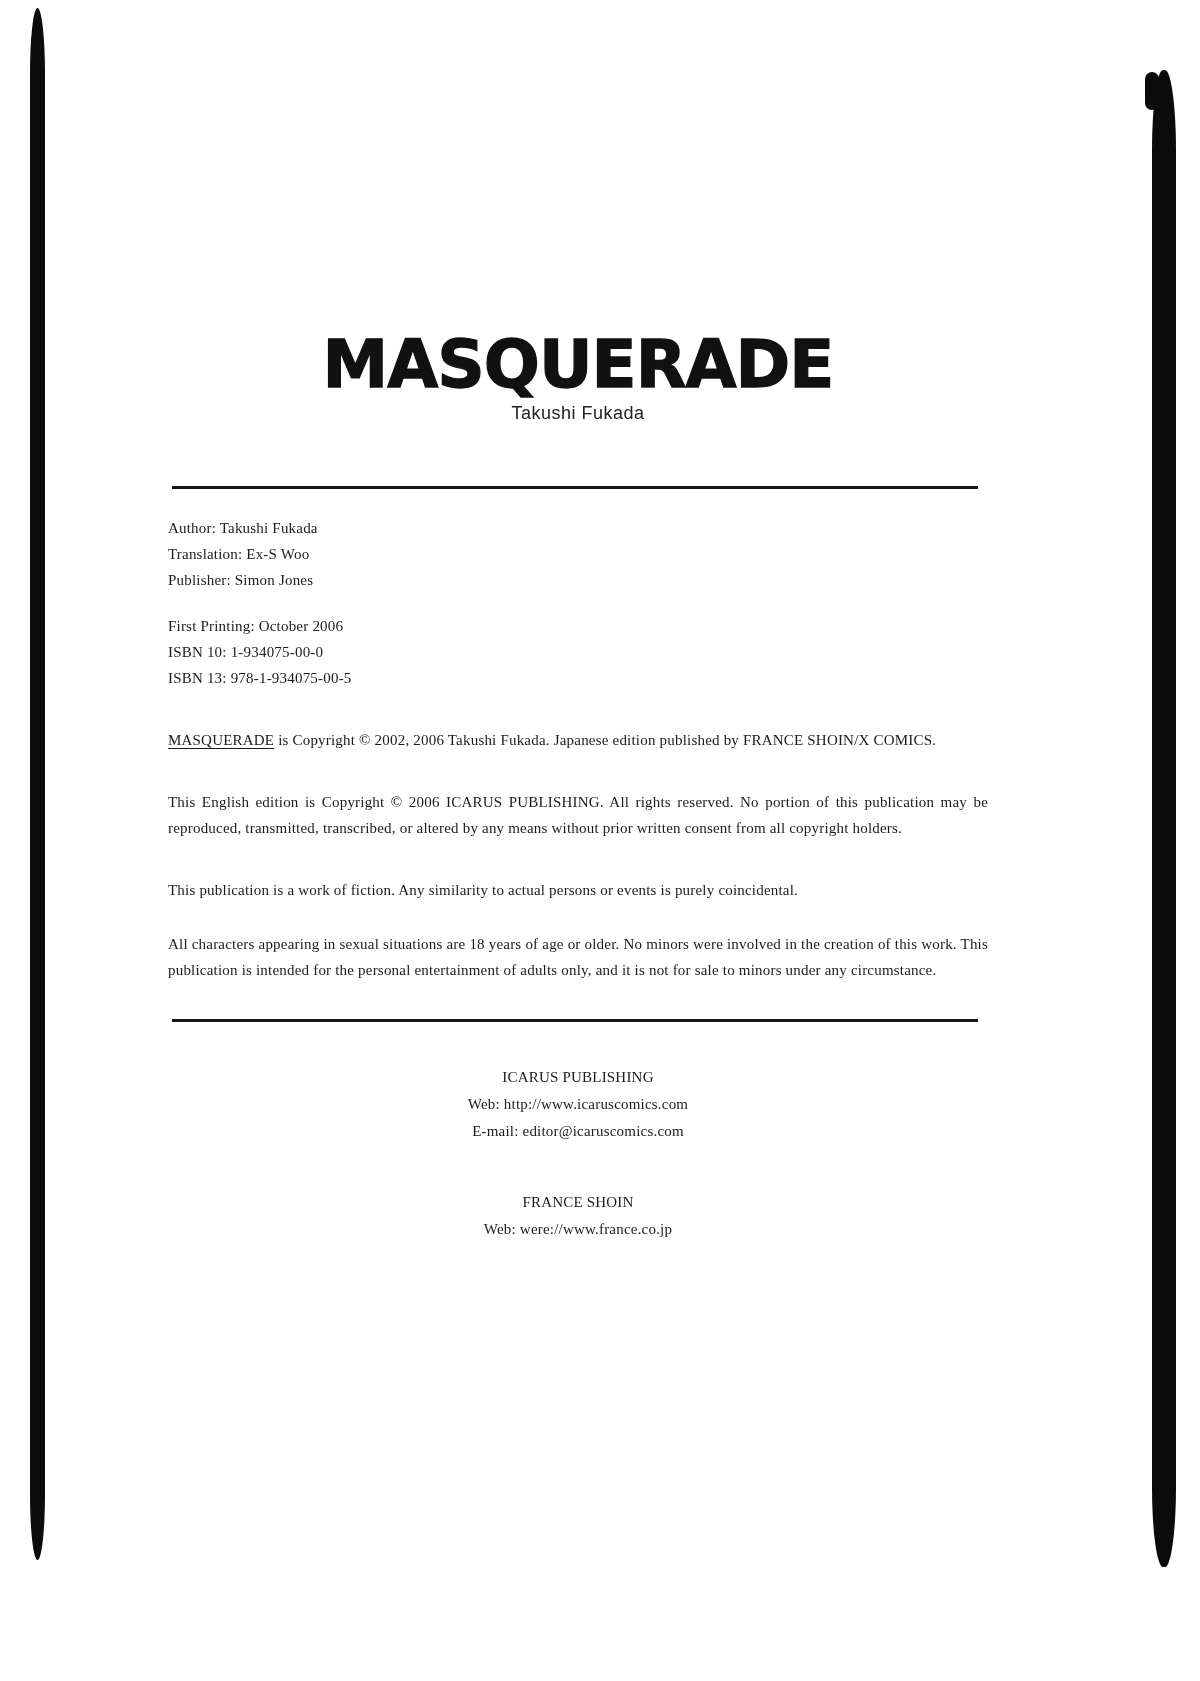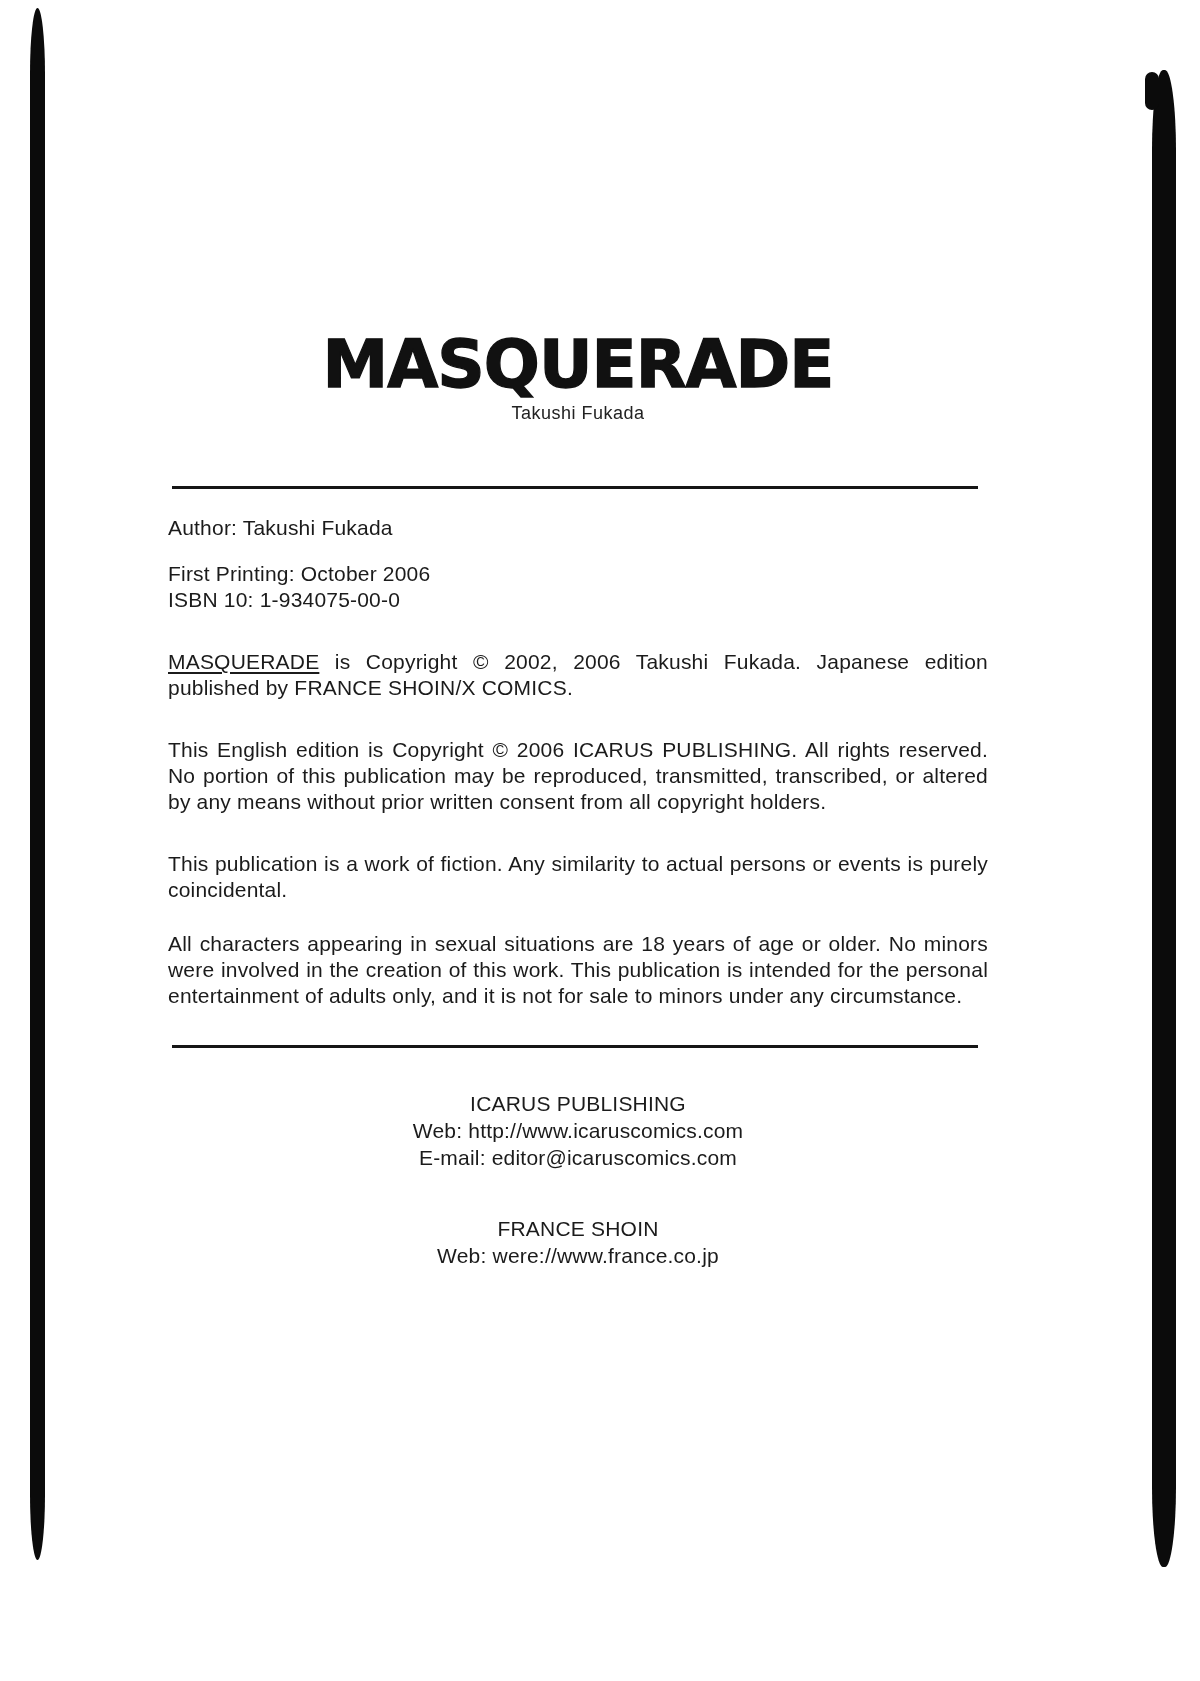--- a/index.html
+++ b/index.html
@@ -42,21 +42,21 @@
     color: #222222;
   }
   .rule {
     height: 3px;
     background: #161616;
     width: 806px;
     margin: 62px 0 0 4px;
   }
   .rule.bottom { margin-top: 36px; }
 
-  .bodytext { font-size: 21px; line-height: 26px; letter-spacing: 0.2px; }
+  .bodytext { font-size: 15px; line-height: 26px; letter-spacing: 0.2px; font-family: Liberation Serif, serif; }
   .credits  { margin-top: 26px; }
   .printing { margin-top: 20px; }
   .para { margin: 36px 0 0 0; text-align: justify; }
   .para.fiction { }
   .para.age, .para.thanks { margin-top: 28px; }
   .para.thanks { font-weight: bold; letter-spacing: 0; }
   .u { text-decoration: underline; text-underline-offset: 3px; }
 
   .footer { text-align: center; margin-top: 42px; line-height: 27px; }
   .footer-group2 { margin-top: 44px; }
@@ -71,25 +71,28 @@
 
   <div class="content">
 
     <div class="title">MASQUERADE</div>
     <div class="subtitle">Takushi Fukada</div>
 
     <div class="rule top"></div>
 
     <div class="bodytext credits">
       <div>Author: Takushi Fukada</div>
+      <div>Translation: Ex-S Woo</div>
+      <div>Publisher: Simon Jones</div>
     </div>
 
     <div class="bodytext printing">
       <div>First Printing: October 2006</div>
       <div>ISBN 10: 1-934075-00-0</div>
+      <div>ISBN 13: 978-1-934075-00-5</div>
     </div>
 
     <p class="bodytext para"><span class="u">MASQUERADE</span><span> is Copyright © 2002, 2006 Takushi Fukada.  Japanese edition published by FRANCE SHOIN/X COMICS.</span></p>
 
     <p class="bodytext para">This English edition is Copyright © 2006 ICARUS PUBLISHING.  All rights reserved.  No portion of this publication may be reproduced, transmitted, transcribed, or altered by any means without prior written consent from all copyright holders.</p>
 
     <p class="bodytext para fiction">This publication is a work of fiction.  Any similarity to actual persons or events is purely coincidental.</p>
 
     <p class="bodytext para age">All characters appearing in sexual situations are 18 years of age or older.  No minors were involved in the creation of this work.  This publication is intended for the personal entertainment of adults only, and it is not for sale to minors under any circumstance.</p>
 

